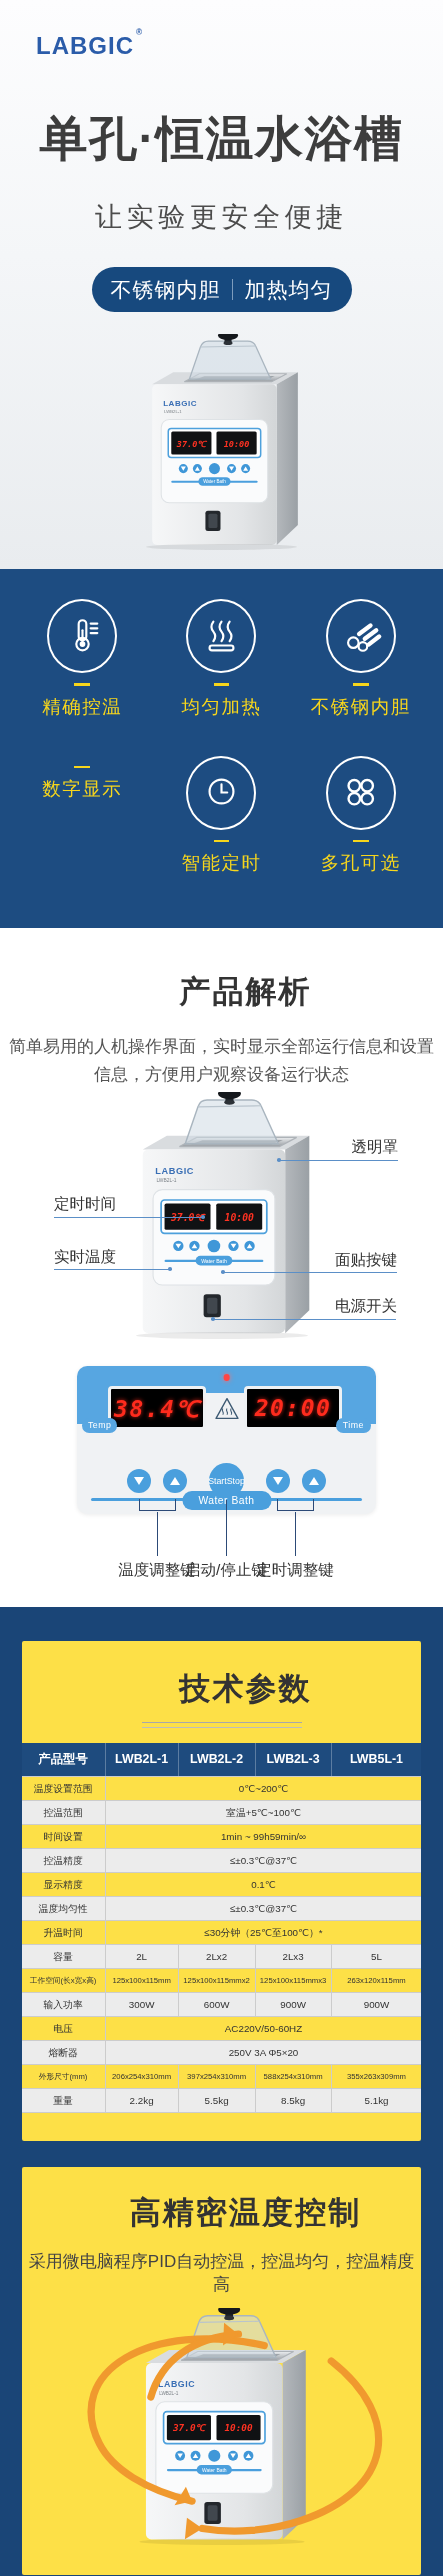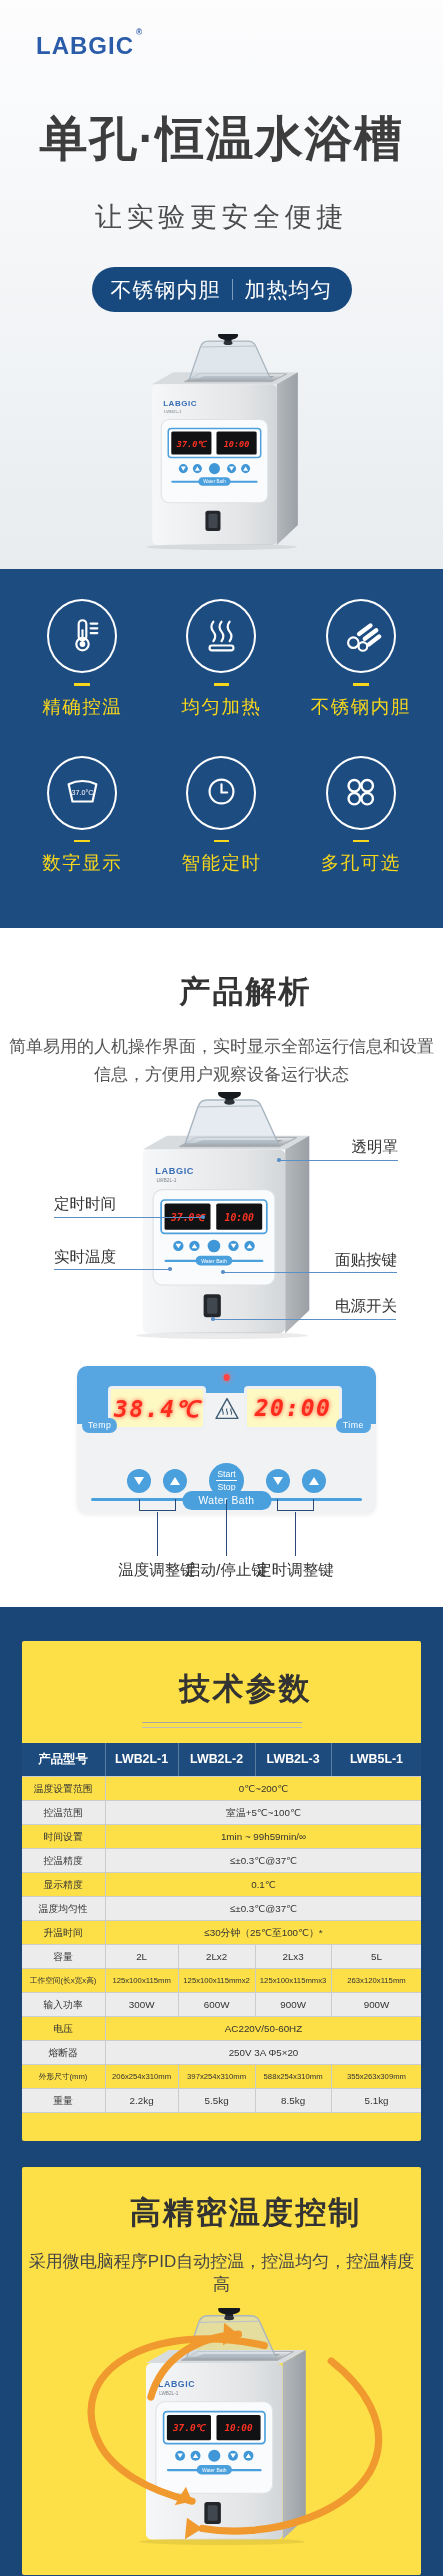--- a/index.html
+++ b/index.html
@@ -43,37 +43,37 @@
   .callout-line{position:absolute;height:1px;background:#5b8fc7;}
   .callout-line .dot{position:absolute;width:3.6px;height:3.6px;border-radius:50%;background:#5b8fc7;top:-1.5px;}
   .dot-left{left:-1px;} .dot-right{right:-1px;}
 
   
   .panel-section{position:relative;height:255px;background:#fff;}
   .ctl-panel{position:absolute;left:77px;top:14.4px;width:299px;height:148px;border-radius:10.3px;background:#f0f2f4;
     overflow:hidden;box-shadow:0 1px 4.1px rgba(0,0,0,.08);}
   .ctl-band{position:absolute;top:0;left:0;right:0;height:58px;background:#57a6e1;}
   .ctl-notch{position:absolute;left:50%;transform:translateX(-50%);top:27px;width:57px;height:31px;background:#f0f2f4;border-radius:6.2px 6.2px 0 0;}
-  .led{position:absolute;top:19.6px;width:98px;height:44px;background:#fef9c3;border:3.1px solid #eef1f3;border-radius:4.1px;box-sizing:border-box;
+  .led{position:absolute;top:19.6px;width:98px;height:44px;background:#000000;border:3.1px solid #eef1f3;border-radius:4.1px;box-sizing:border-box;
     display:flex;align-items:center;justify-content:center;}
   .led-temp{left:31px;} .led-time{left:167px;}
   .led-text{font-family:"DejaVu Sans Mono",monospace;font-weight:bold;font-style:italic;font-size:23px;color:#ff2b1d;
     letter-spacing:1.5px;text-shadow:0 0 4.6px rgba(255,43,29,.8);}
   .tag{position:absolute;top:52px;width:35px;height:14.4px;border-radius:7.2px;background:#57a6e1;color:#fff;font-size:8.8px;
     display:flex;align-items:center;justify-content:center;letter-spacing:0.5px;}
   .tag-temp{left:5.2px;} .tag-time{right:5.2px;}
   .red-dot{position:absolute;left:50%;top:8.2px;transform:translateX(-50%);width:6.7px;height:6.7px;border-radius:50%;
     background:#ff4545;box-shadow:0 0 5.2px #ff6a6a;}
   .warn-tri{position:absolute;left:50%;top:31px;transform:translateX(-50%);}
   .btn{position:absolute;top:103px;width:24px;height:24px;border-radius:50%;background:#4a9fdd;
     display:flex;align-items:center;justify-content:center;}
   .tri-down{width:0;height:0;border-left:5.7px solid transparent;border-right:5.7px solid transparent;border-top:8.2px solid #fff;}
   .tri-up{width:0;height:0;border-left:5.7px solid transparent;border-right:5.7px solid transparent;border-bottom:8.2px solid #fff;}
   .startstop{position:absolute;left:132px;top:97px;width:35px;height:35px;border-radius:50%;background:#4a9fdd;color:#fff;
-    font-size:8.8px;display:flex;flex-direction:column;align-items:center;justify-content:center;line-height:1.15;}
+    font-size:8.8px;display:flex;align-items:center;justify-content:center;line-height:1.15;}
   .startstop .sep{width:21.6px;height:1px;background:#fff;margin:1px 0;}
   .wb-line{position:absolute;left:14.4px;right:14.4px;top:132px;height:3.1px;border-radius:1.5px;background:#4a9fdd;}
   .wb-pill{position:absolute;left:50%;transform:translateX(-50%);top:125px;width:89px;height:18.5px;border-radius:9.3px;background:#4a9fdd;
     color:#fff;font-size:10.3px;display:flex;align-items:center;justify-content:center;letter-spacing:0.5px;}
   .brk{position:absolute;border:1px solid #2c4a77;border-top:none;box-sizing:border-box;}
   .stem{position:absolute;width:1px;background:#2c4a77;}
   .key-label{position:absolute;top:208px;transform:translateX(-50%);font-size:15.5px;color:#333;white-space:nowrap;}
 
   
   .navy{background:#1a4577;box-sizing:border-box;padding:34px 21.6px 75px;}
@@ -213,26 +213,20 @@
                     <circle cx="30" cy="60" r="11"></circle>
                     <circle cx="50" cy="68" r="9"></circle>
                   </g>
                 </g>
               </svg></span>
           </div>
        <div class="f-dash"></div>
        <div class="f-label">不锈钢内胆</div>
         </div>
         <div class="feature">
-          <div class="f-circle">
-            <span><svg width="43" height="43" viewBox="0 0 90 90">
-                <path d="M16 30 Q30 23 45 23 Q60 23 74 30 L66 66 L24 66 Z" fill="none" stroke="#fff" stroke-width="4.5" stroke-linejoin="round"></path>
-                <text x="45" y="52" font-size="15" fill="#fff" text-anchor="middle" font-family="Liberation Sans,sans-serif">37.0°C</text>
-              </svg></span>
-          </div>
        <div class="f-dash"></div>
        <div class="f-label">数字显示</div>
         </div>
         <div class="feature">
           <div class="f-circle">
             <span><svg width="43" height="43" viewBox="0 0 90 90">
                 <g fill="none" stroke="#fff" stroke-width="4.5" stroke-linecap="round">
                   <circle cx="45" cy="45" r="25"></circle>
                   <polyline points="45,30 45,47 57,47"></polyline>
                 </g>

